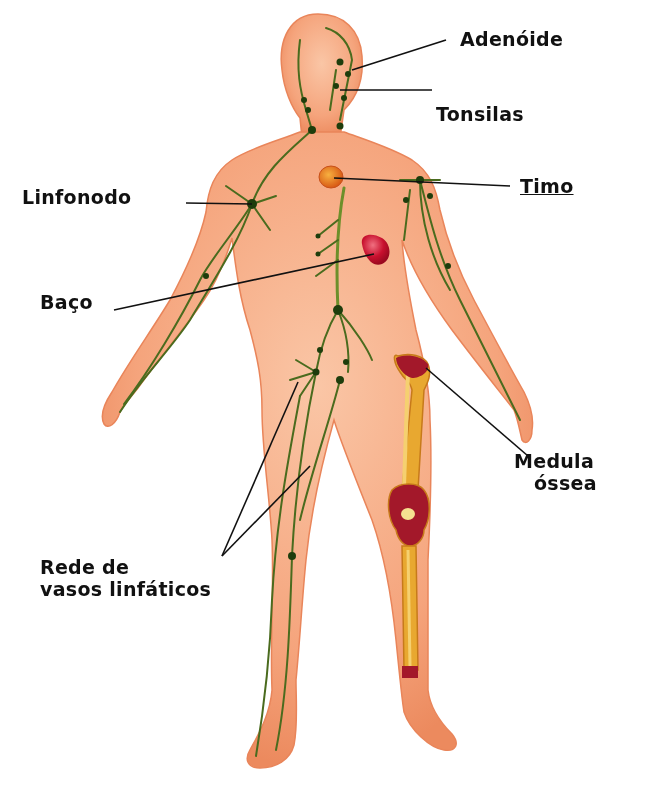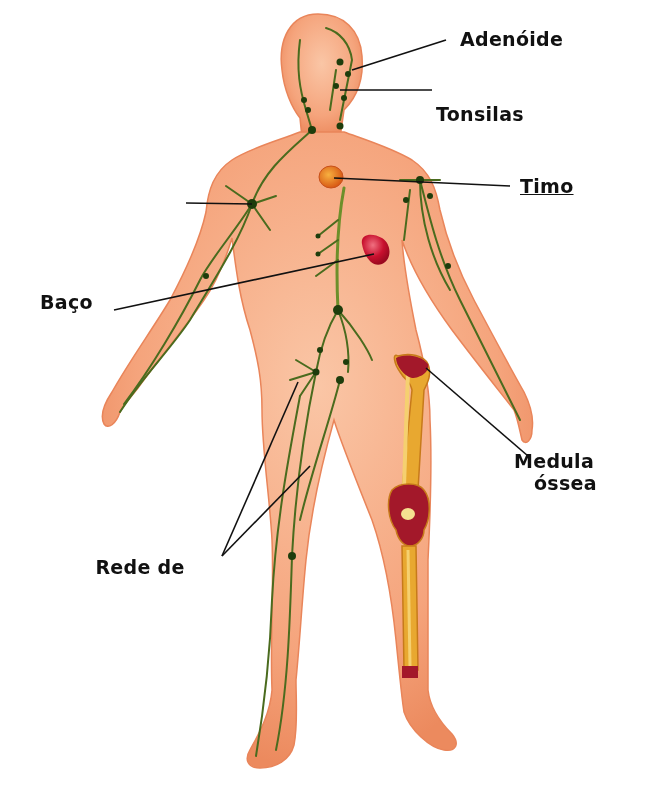--- a/index.html
+++ b/index.html
@@ -1,21 +1,21 @@
 <!DOCTYPE html>
 <html><head>
 <meta charset="utf-8">
 <style>
   html, body { margin:0; padding:0; background:#ffffff; }
   body { width:650px; height:794px; position:relative; overflow:hidden;
          font-family:"DejaVu Sans", sans-serif; }
   #figure { position:absolute; left:0; top:0; width:650px; height:794px; }
   .label { position:absolute; font-family:"DejaVu Sans", sans-serif; font-weight:bold;
            font-size:19px; color:#111111; white-space:nowrap; line-height:23px; letter-spacing:0.3px; }
-  .label.center { text-align:center; }
+  .label.center { text-align:left; }
 </style>
 </head>
 <body>
 
 <div id="figure">
   <svg width="650" height="794" viewBox="0 0 650 794">
     <defs>
       <radialGradient id="skinGrad" cx="50%" cy="40%" r="60%">
         <stop offset="0%" stop-color="#FAC6A6"></stop>
         <stop offset="70%" stop-color="#F5A47C"></stop>
@@ -155,17 +155,19 @@
       <line x1="426" y1="368" x2="528" y2="456"></line>
       <line x1="222" y1="556" x2="298" y2="382"></line>
       <line x1="222" y1="556" x2="310" y2="466"></line>
     </g>
   </svg>
 
   
   <div class="label" style="left:460px; top:28px;text-align:right;">Adenóide</div>
   <div class="label" style="left:436px; top:78px;margin-top:25px;">Tonsilas</div>
   <div class="label" style="left:520px; top:175px;text-decoration:underline;">Timo</div>
+  <div class="label" style="left:22px; top:186px;">Linfonodo</div>
   <div class="label" style="left:40px; top:291px;">Baço</div>
   <div class="label" style="left:514px; top:450px;">Medula</div>
   <div class="label" style="left:534px; top:472px;">óssea</div>
   <div class="label center" style="left:40px; width:200px; top:556px;">Rede de</div>
+  <div class="label center" style="left:40px; width:200px; top:578px;">vasos linfáticos</div>
 </div>
 
 </body></html>

